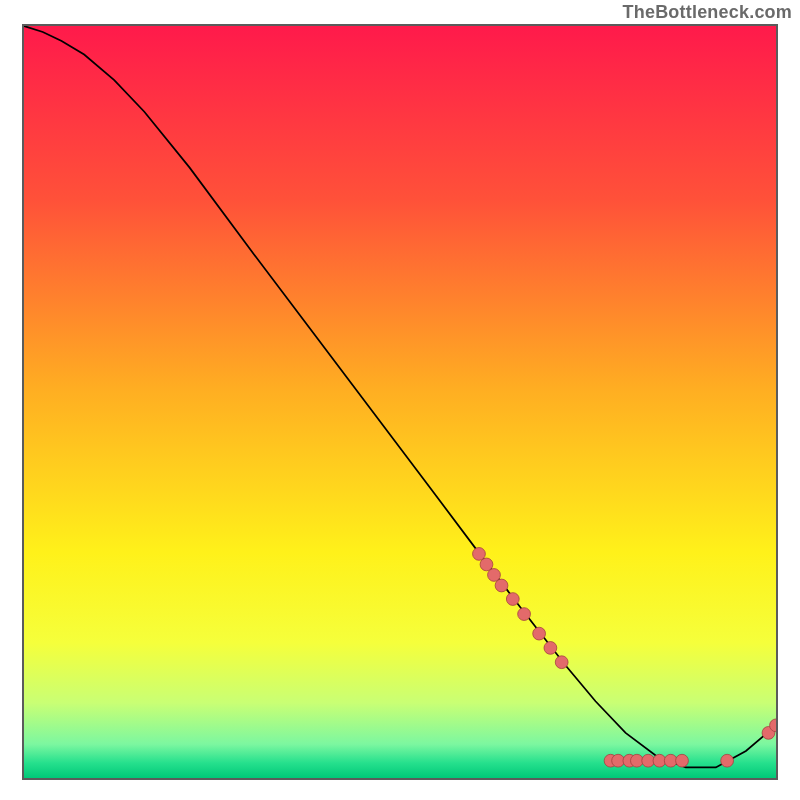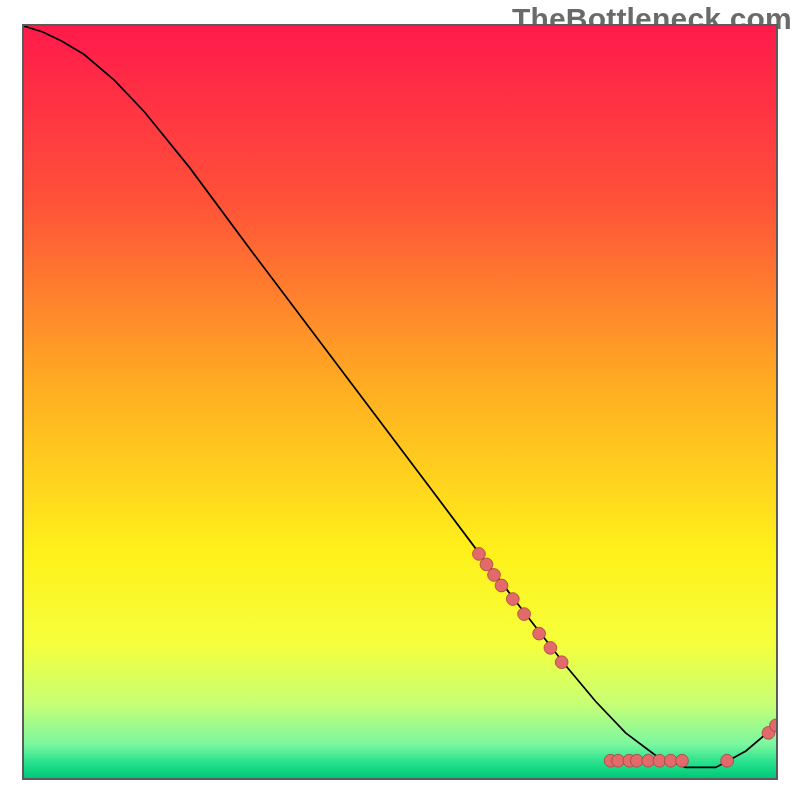--- a/index.html
+++ b/index.html
@@ -13,21 +13,21 @@
   }
   .frame {
     position: relative;
     width: 800px;
     height: 800px;
   }
   .watermark {
     position: absolute;
     top: 2px;
     right: 8px;
-    font-size: 30px;
+    font-size: 18px;
     font-weight: 600;
     color: #6a6a6a;
     letter-spacing: 0.2px;
   }
   .plot-outer {
     position: absolute;
     left: 22px;
     top: 24px;
     width: 756px;
     height: 756px;

